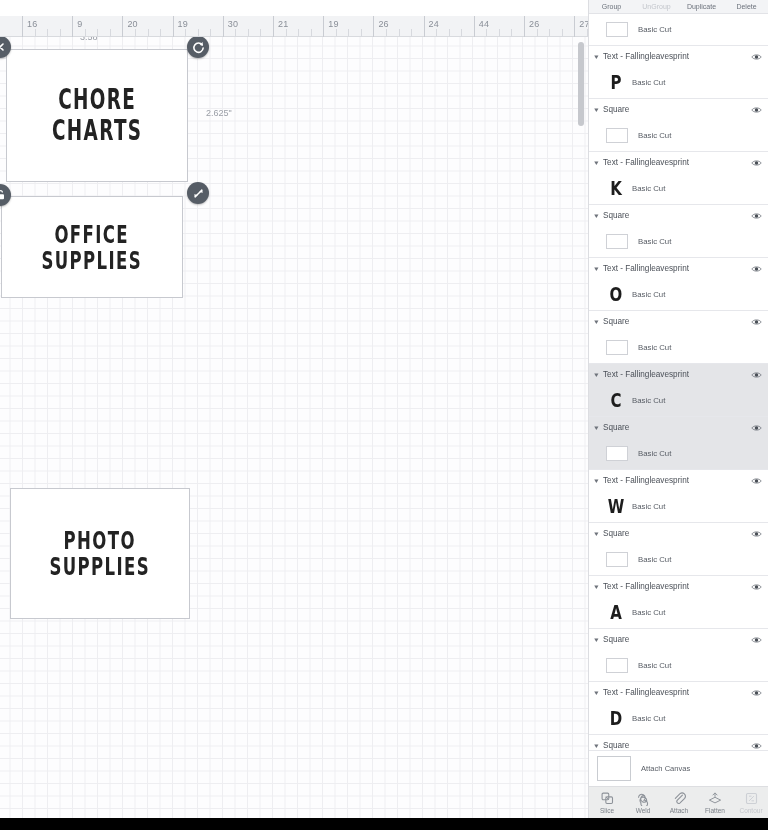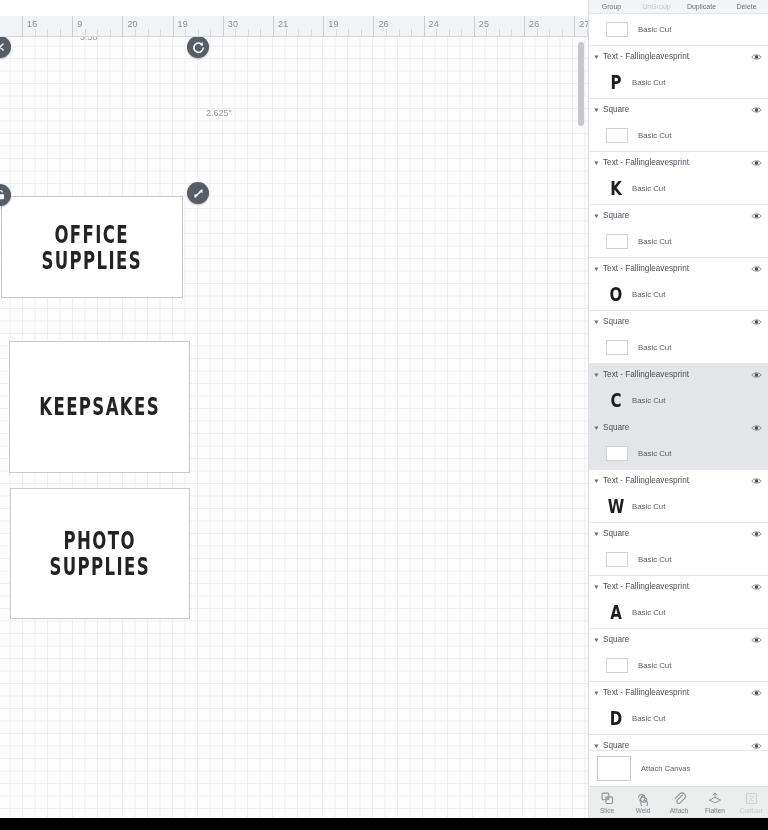--- a/index.html
+++ b/index.html
@@ -215,49 +215,50 @@
         <div class="ruler-label" style="left: 378.4px;">26</div>
         <div class="ruler-minor" style="left: 385.95px;"></div>
         <div class="ruler-minor" style="left: 398.5px;"></div>
         <div class="ruler-minor" style="left: 411.05px;"></div>
         <div class="ruler-major" style="left: 423.6px;"></div>
         <div class="ruler-label" style="left: 428.6px;">24</div>
         <div class="ruler-minor" style="left: 436.15px;"></div>
         <div class="ruler-minor" style="left: 448.7px;"></div>
         <div class="ruler-minor" style="left: 461.25px;"></div>
         <div class="ruler-major" style="left: 473.8px;"></div>
-        <div class="ruler-label" style="left: 478.8px;">25</div>
+        <div class="ruler-label" style="left: 478.8px;">44</div>
         <div class="ruler-minor" style="left: 486.35px;"></div>
         <div class="ruler-minor" style="left: 498.9px;"></div>
         <div class="ruler-minor" style="left: 511.45px;"></div>
         <div class="ruler-major" style="left: 524px;"></div>
         <div class="ruler-label" style="left: 529px;">26</div>
         <div class="ruler-minor" style="left: 536.55px;"></div>
         <div class="ruler-minor" style="left: 549.1px;"></div>
         <div class="ruler-minor" style="left: 561.65px;"></div>
         <div class="ruler-major" style="left: 574.2px;"></div>
         <div class="ruler-label" style="left: 579.2px;">27</div>
         <div class="ruler-minor" style="left: 586.75px;"></div>
       </div>
 
     <div id="grid"></div>
 
+    <div class="card" style="left:6px; top:33px; width:182px; height:133px;">
+      <div class="card-text" style="font-size:20px;">
+        <div>CHORE</div>
+        <div>CHARTS</div>
+      </div>
+    </div>
 
     <div class="card" style="left:1px; top:180px; width:182px; height:102px;">
       <div class="card-text" style="font-size:18px;">
         <div>OFFICE</div>
         <div>SUPPLIES</div>
       </div>
     </div>
 
-    <div class="card" style="left:9px; top:325px; width:181px; height:132px;">
-      <div class="card-text" style="font-size:18px;">
-        <div>KEEPSAKES</div>
-      </div>
-    </div>
 
     <div class="card" style="left:10px; top:472px; width:180px; height:131px;">
       <div class="card-text" style="font-size:18px;">
         <div>PHOTO</div>
         <div>SUPPLIES</div>
       </div>
     </div>
 
     <div class="dim-label" style="left:80px; top:16px;">3.58"</div>
     <div class="dim-label" style="left:206px; top:92px;">2.625"</div>

